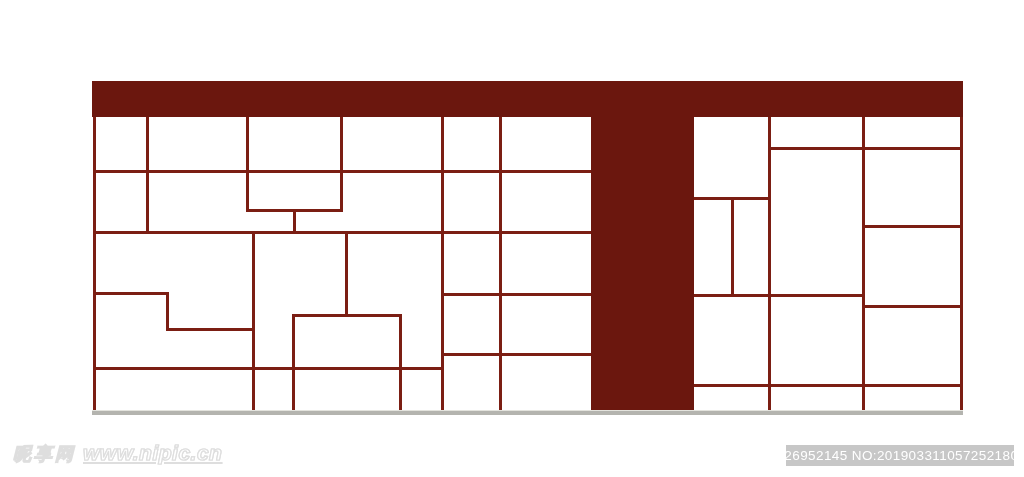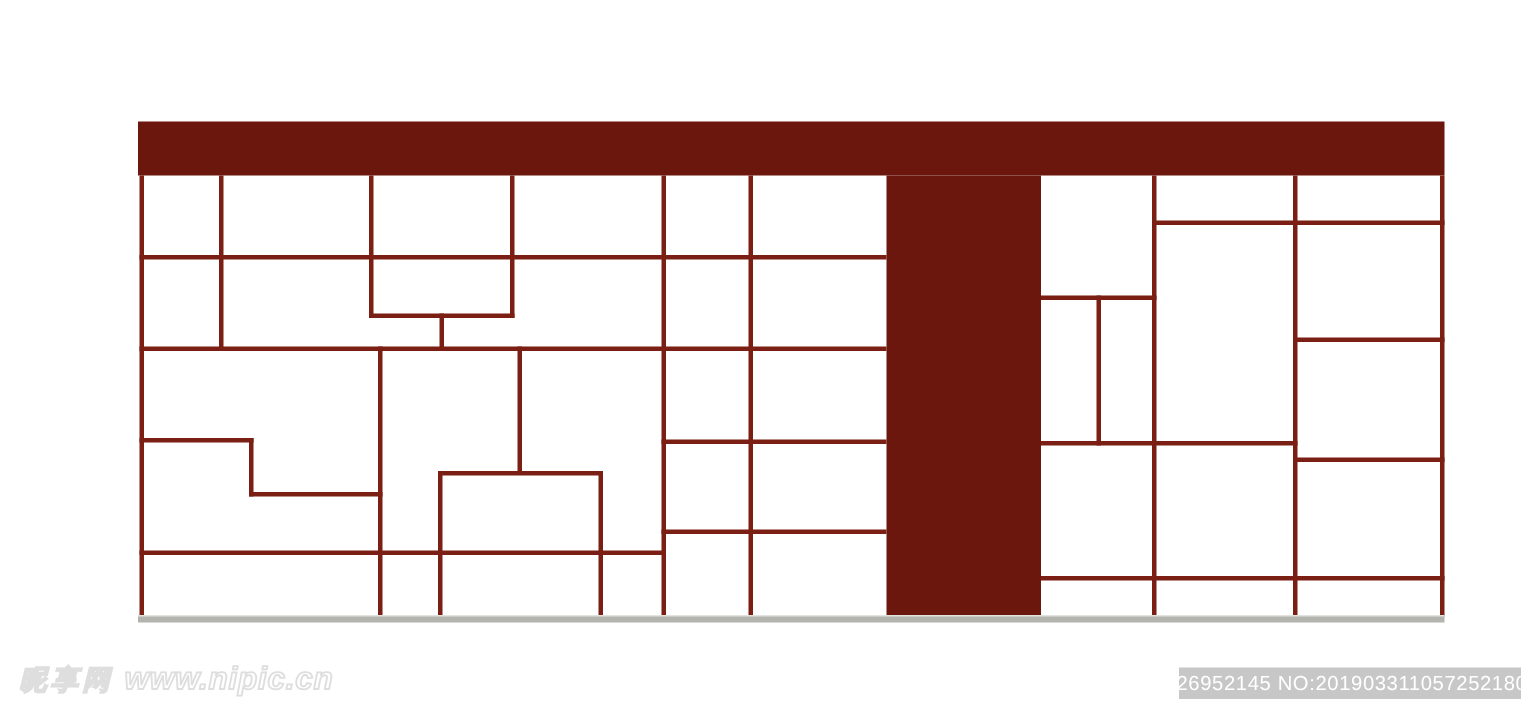--- a/index.html
+++ b/index.html
@@ -25,21 +25,21 @@
     left:13px;top:441px;
     display:flex;align-items:baseline;
     font-style:italic;
     font-weight:bold;
     color:#ffffff;
     -webkit-text-stroke:1.2px #dedede;
     text-shadow:0 0 1px #e2e2e2;
     white-space:nowrap;
   }
   .wm .logo{font-size:18px;letter-spacing:3px;}
-  .wm .site{font-size:21px;margin-left:7px;letter-spacing:0.5px;}
+  .wm .site{font-size:21px;margin-left:7px;letter-spacing:0.5px;text-decoration:underline;}
 </style>
 </head>
 <body>
 
 <div class="canvas" style="background: rgb(255, 255, 255);">
 
   <div class="wm">
     <span class="logo">昵享网</span>
     <span class="site">www.nipic.cn</span>
   </div>

